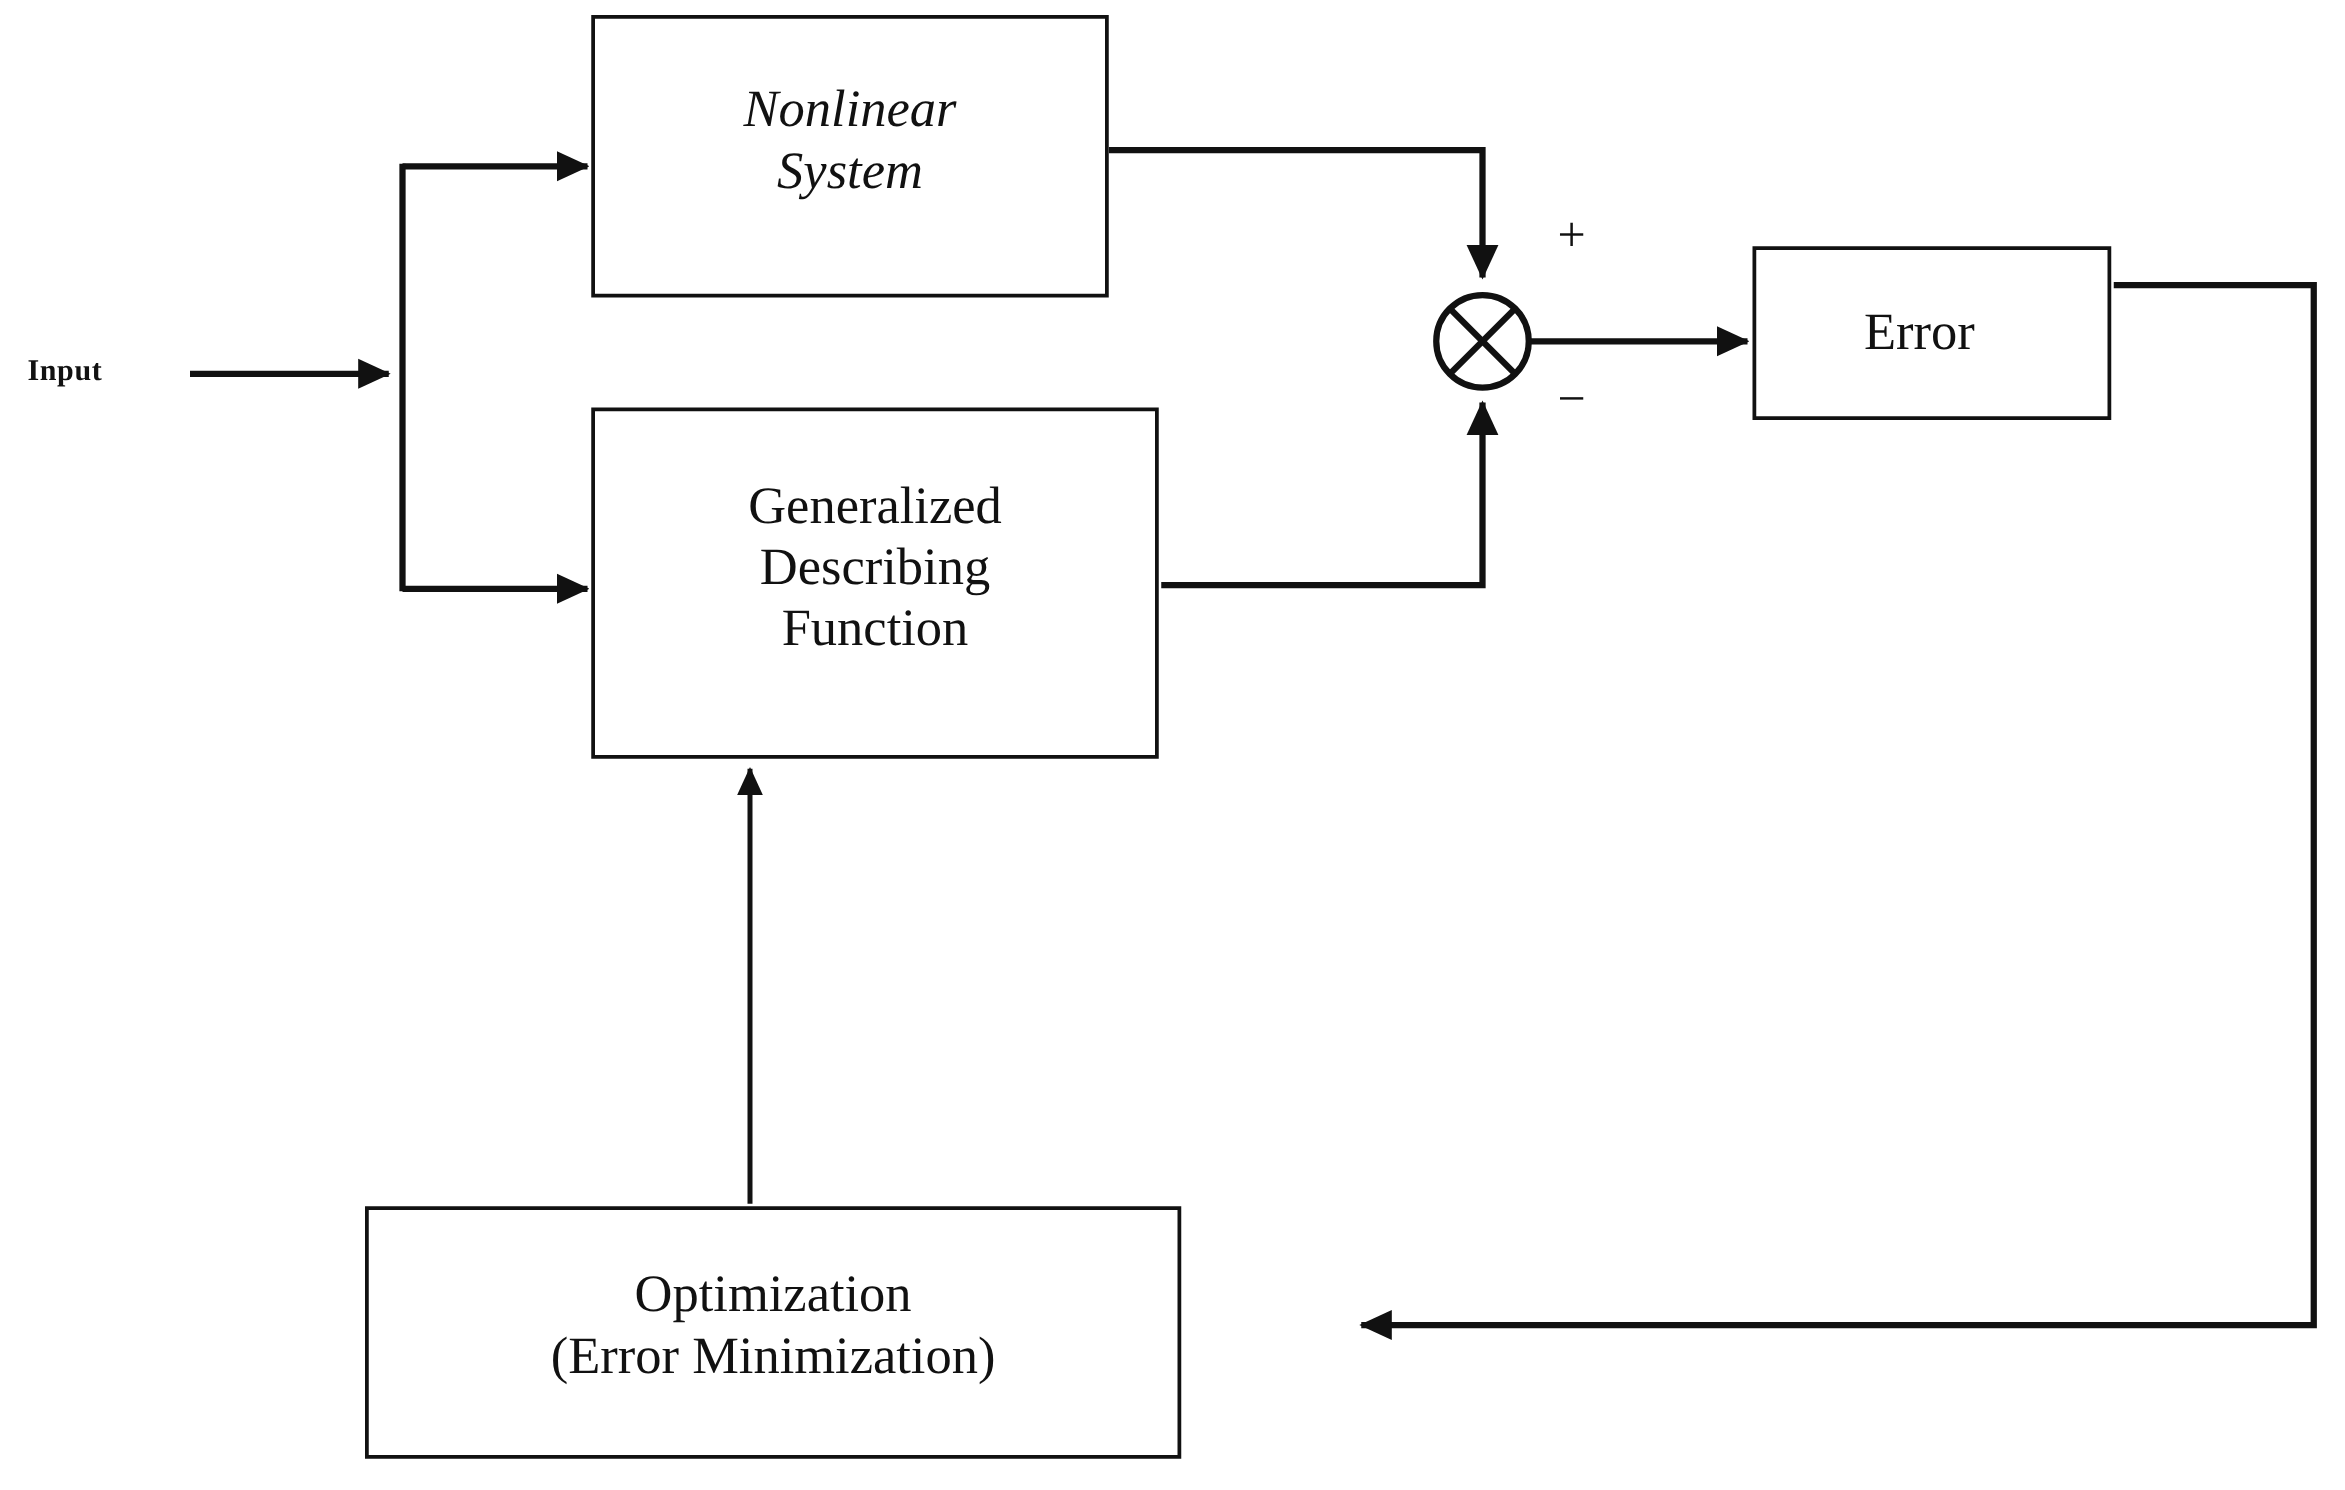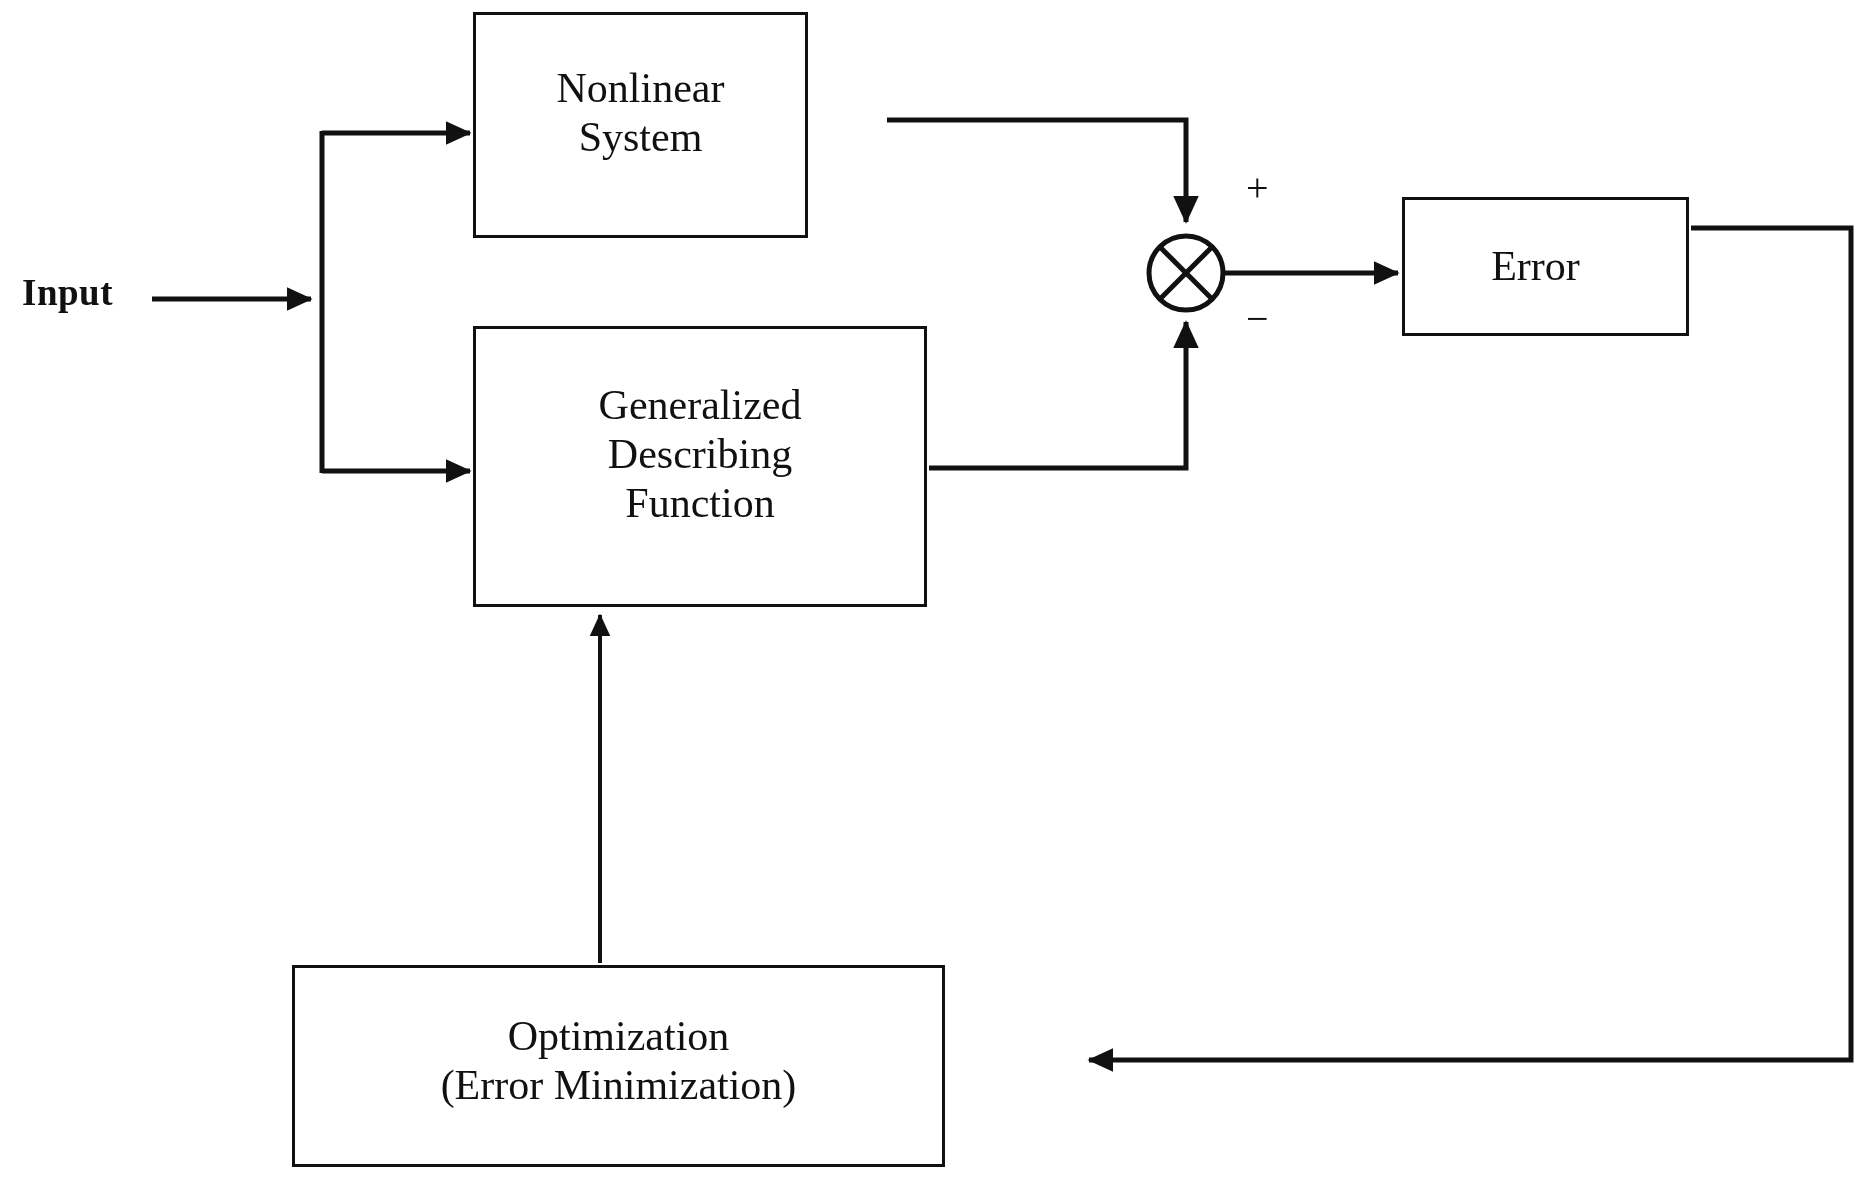--- a/index.html
+++ b/index.html
@@ -37,21 +37,21 @@
   .block-label {
     font-family: "Liberation Serif", "DejaVu Serif", serif;
     color: #111111;
     line-height: 1.16;
     white-space: pre-line;
   }
 
   
   #block-nonlinear-system {
     left: 473px;  top: 12px;
-    width: 335px; height: 226px;
+    width: 414px; height: 226px; font-style: italic;
   }
   #block-nonlinear-system .block-label {
     font-size: 42px;
     margin-top: -24px;
   }
 
   #block-gdf {
     left: 473px;  top: 326px;
     width: 454px; height: 281px;
   }
@@ -79,22 +79,22 @@
   }
 
   
   .annot {
     position: absolute;
     color: #111111;
     font-family: "Liberation Serif", "DejaVu Serif", serif;
     white-space: nowrap;
   }
   #input-label {
-    left: 22px; top: 271px;
-    font-size: 37px;
+    left: 22px; top: 284px;
+    font-size: 24px;
     font-weight: bold;
     letter-spacing: 0.5px;
   }
   #plus-sign {
     left: 1246px; top: 164px;
     font-size: 40px;
   }
   #minus-sign {
     left: 1246px; top: 295px;
     font-size: 40px;

